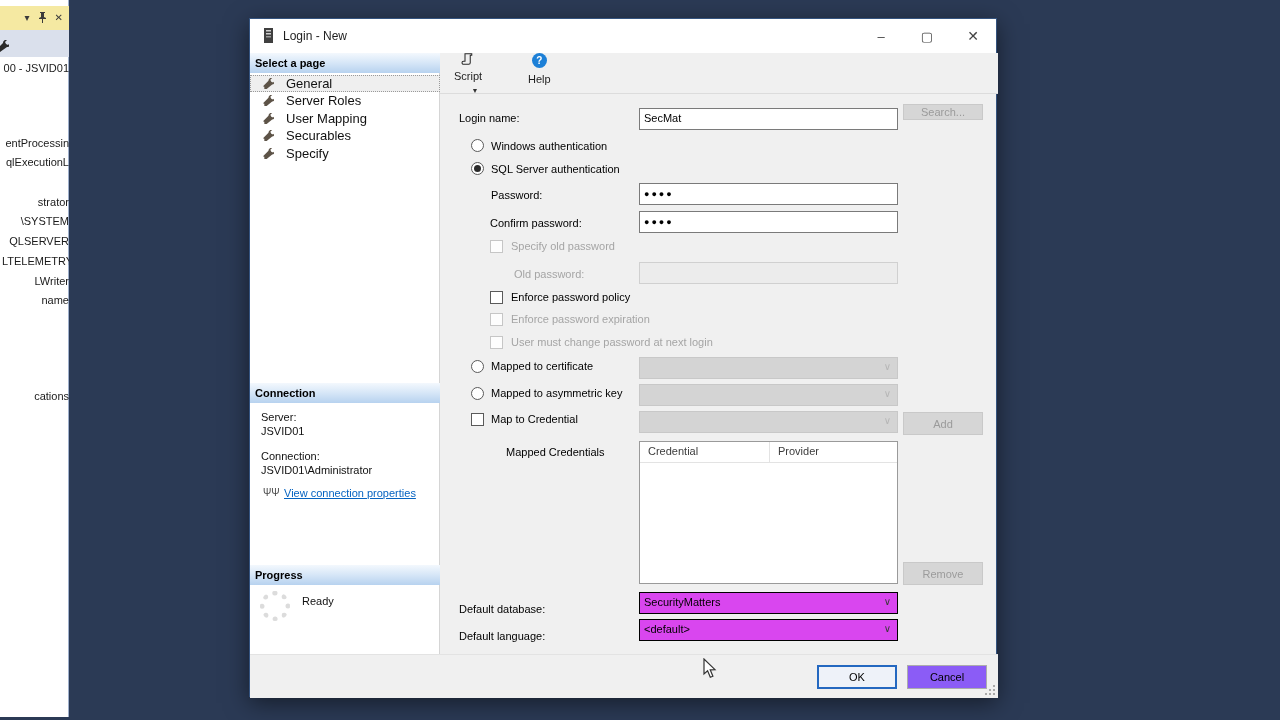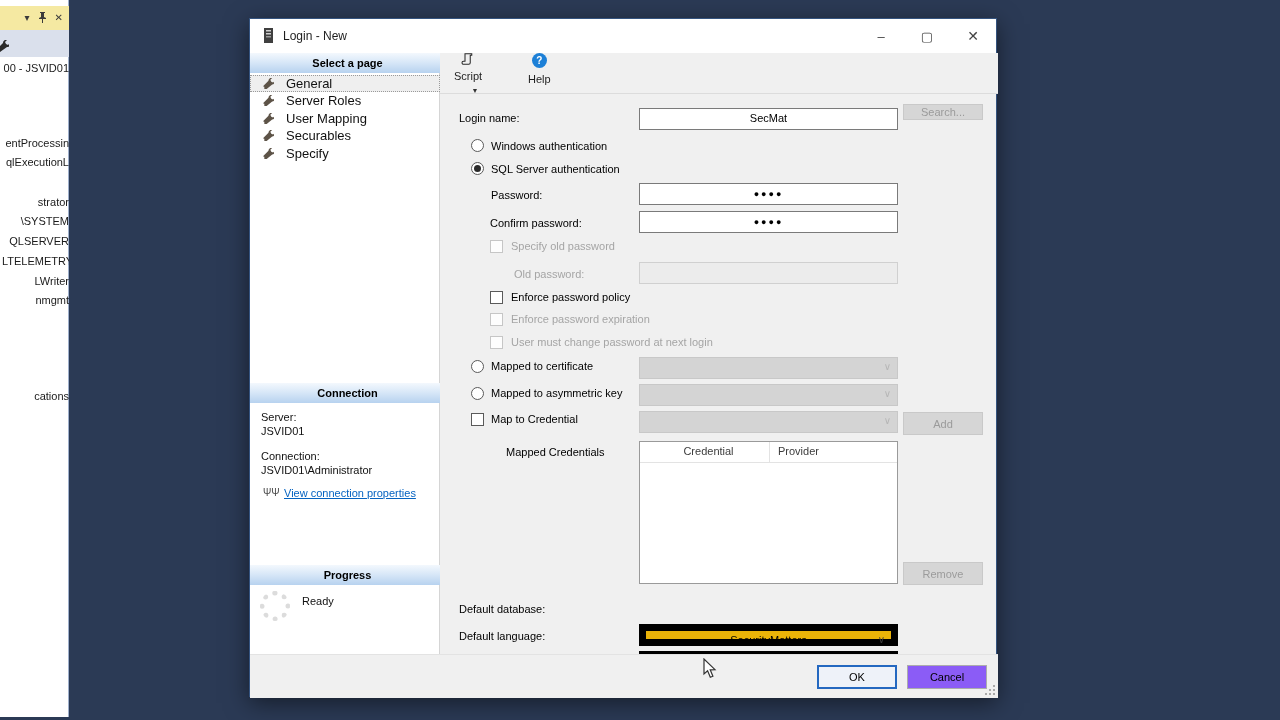--- a/index.html
+++ b/index.html
@@ -8,21 +8,21 @@
 
   
   .explorer { position:absolute; left:0; top:0; width:69px; height:717px; background:#ffffff; border-right:1px solid #9fb0cc; }
   .explorer-titlebar { position:absolute; left:0; top:6px; width:69px; height:24px; background:#f5e9a2; display:flex; align-items:center; justify-content:flex-end; gap:8px; padding-right:6px; }
   .explorer-titlebar .glyph { font-size:10px; color:#3b3b3b; line-height:1; }
   .explorer-toolbar { position:absolute; left:0; top:30px; width:69px; height:27px; background:#dae0ec; }
   .explorer-toolbar .partial-icon { position:absolute; left:-3px; top:8px; width:12px; height:12px; }
   .explorer-item { position:absolute; left:2px; font-size:11px; color:#1a1a1a; white-space:nowrap; overflow:hidden; width:67px;text-align:right; }
 
   
-  .dialog { position:absolute; left:249px; top:18px; width:748px; height:679px; background:#f0f0f0; border:1px solid #34537f; box-shadow:0 6px 22px rgba(0,0,0,.5);text-align:center; }
+  .dialog { position:absolute; left:249px; top:18px; width:748px; height:679px; background:#f0f0f0; border:1px solid #34537f; box-shadow:0 6px 22px rgba(0,0,0,.5); }
   .titlebar { position:absolute; left:0; top:0; width:100%; height:34px; background:#ffffff; }
   .title-icon { position:absolute; left:13px; top:9px; }
   .title-text { position:absolute; left:33px; top:10px; font-size:12px; color:#1e1e1e; }
   .winbtn { position:absolute; top:0; width:46px; height:34px; display:flex; align-items:center; justify-content:center; font-size:13px; color:#444; }
   .btn-min { right:92px; } .btn-max { right:46px; } .btn-close { right:0; font-size:14px; }
 
   
   .sidebar { position:absolute; left:0; top:34px; width:190px; height:635px; background:#ffffff; border-right:1px solid #d5d5d5; }
   .side-header { position:absolute; left:0; width:190px; height:20px; background:linear-gradient(to bottom,#f3f8fd 0%,#d9e8f8 45%,#b7d2ef 100%); font-size:11px; font-weight:bold; color:#000; padding:4px 0 0 5px; }
   .page-item { position:absolute; left:0; width:190px; height:17px; display:flex; align-items:center; gap:12px; padding-left:13px; font-size:13px; color:#111; }
@@ -42,21 +42,21 @@
   .lbl { position:absolute; font-size:11px; color:#000; white-space:nowrap; }
   .lbl.dis { color:#a5a5a5; }
   .tb { position:absolute; width:259px; height:22px; background:#fff; border:1px solid #7a7a7a; font-size:11px; color:#000; padding:3px 4px; }
   .tb.dis { background:#ececec; border-color:#d0d0d0; }
   .dots { font-size:9px; letter-spacing:2px; line-height:15px; color:#000; }
   .cb { position:absolute; width:13px; height:13px; background:#fff; border:1px solid #5a5a5a; }
   .cb.dis { border-color:#c6c6c6; background:#fdfdfd; }
   .rad { position:absolute; width:13px; height:13px; background:#fff; border:1px solid #5a5a5a; border-radius:50%; }
   .rad.sel::after { content:""; position:absolute; left:2px; top:2px; width:7px; height:7px; border-radius:50%; background:#2b2b2b; }
   .combo { position:absolute; width:259px; height:22px; font-size:11px; padding:3px 4px; }
-  .combo.en { background:#eab308; border:7px solid #000000; color:#000;margin-top:32px; }
+  .combo.en { background:#d946ef; border:1px solid #000000; color:#000; }
   .combo.dis { background:#d4d4d4; border:1px solid #c8c8c8; }
   .combo .chev { position:absolute; right:6px; top:3px; font-size:10px; color:#3a3a3a; }
   .combo.dis .chev { color:#b6b6b6; }
   .btn-dis { position:absolute; width:80px; height:23px; background:#d6d6d6; border:1px solid #c9c9c9; color:#9b9b9b; font-size:11px; display:flex; align-items:center; justify-content:center; }
   .cred-table { position:absolute; left:199px; top:347px; width:259px; height:143px; background:#fff; border:1px solid #9a9a9a; }
   .cred-head { display:flex; height:21px; border-bottom:1px solid #e3e3e3; }
   .cred-col { font-size:11px; color:#3c3c3c; padding:3px 0 0 8px; }
   .cred-col.c1 { width:130px; border-right:1px solid #e3e3e3; }
 
   
@@ -90,21 +90,21 @@
     </span>
   </div>
   <div class="explorer-item" style="top:62px">00 - JSVID01</div>
   <div class="explorer-item" style="top:137px">entProcessin</div>
   <div class="explorer-item" style="top:156px">qlExecutionL</div>
   <div class="explorer-item" style="top:196px">strator</div>
   <div class="explorer-item" style="top:215px">\SYSTEM</div>
   <div class="explorer-item" style="top:235px">QLSERVER</div>
   <div class="explorer-item" style="top:255px">LTELEMETRY</div>
   <div class="explorer-item" style="top:275px">LWriter</div>
-  <div class="explorer-item" style="top:294px">nmgmt</div>
+  <div class="explorer-item" style="top:294px">name</div>
   <div class="explorer-item" style="top:390px">cations</div>
 </div>
 
 <div class="dialog">
 
   <div class="titlebar">
     <span class="title-icon">
       <svg width="11" height="15" viewBox="0 0 11 15">
           <rect x="1" y="0" width="9" height="15" fill="#3f3f3f"></rect>
           <rect x="3" y="2" width="5" height="1.5" fill="#cfcfcf"></rect>

